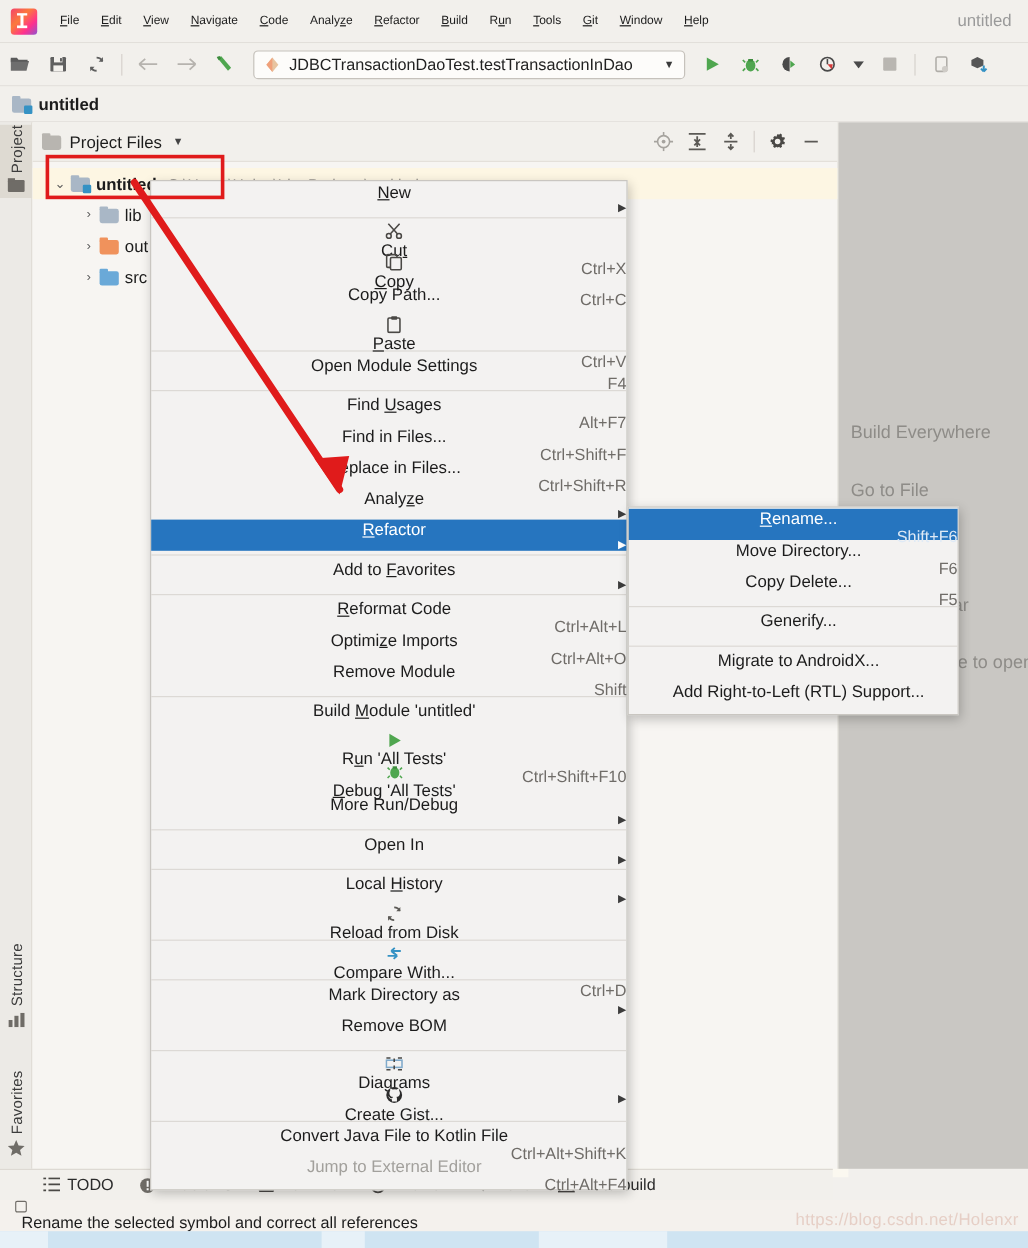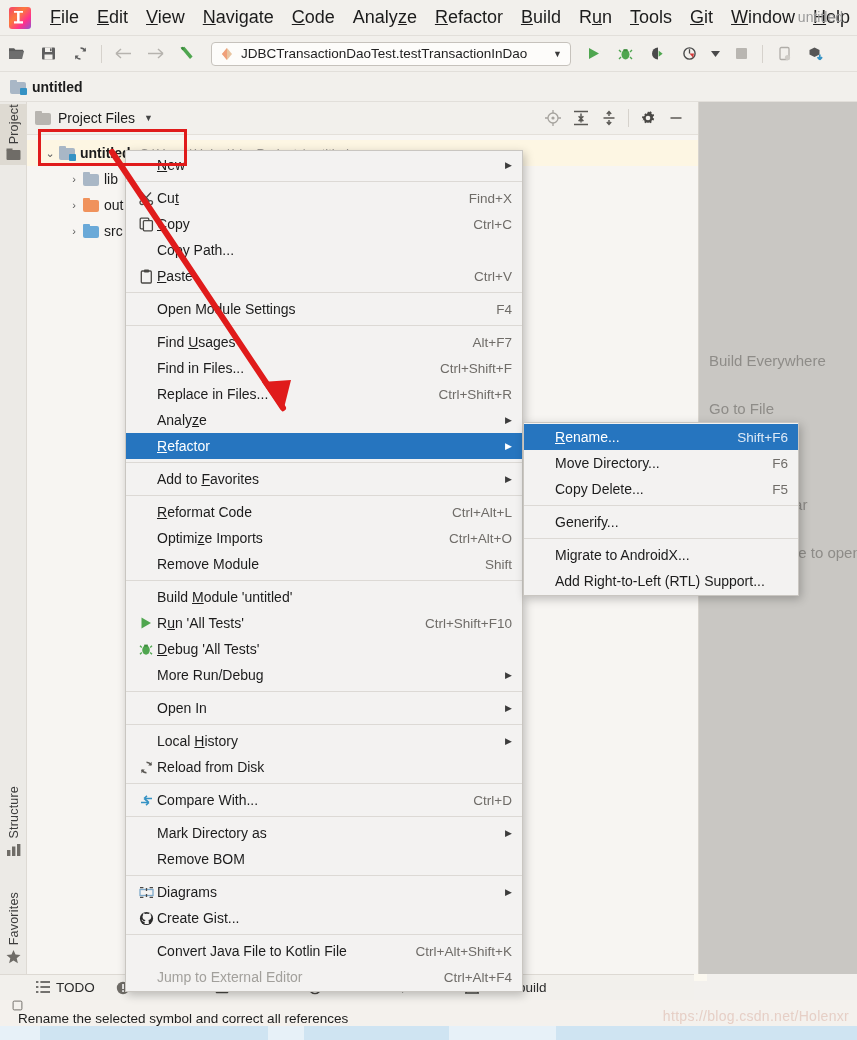--- a/index.html
+++ b/index.html
@@ -22,21 +22,21 @@
     border-radius: 3px; position: relative; overflow: hidden;
     background: linear-gradient(135deg,#f4426c 0%,#fb7a3c 38%,#ff318c 70%,#8f54d0 100%);
     flex: 0 0 auto;
   }
   .ij-logo::after {
     content: ""; position: absolute; left: 5px; top: 4px;
     width: 9px; height: 13px; background: #fff;
     clip-path: polygon(0 0,100% 0,100% 18%,62% 18%,62% 82%,100% 82%,100% 100%,0 100%,0 82%,34% 82%,34% 18%,0 18%);
   }
   .menu-item {
-    font-size: 18px; color: #1c1c1c; padding: 4px 9px; cursor: default;
+    font-size: 10px; color: #1c1c1c; padding: 4px 9px; cursor: default;
     white-space: nowrap;
   }
   .menu-item .mn { text-decoration: underline; }
   .win-title {
     position: absolute; right: 14px; top: 9px;
     font-size: 14px; color: #9a9a9a;
   }
 
   
   .toolbar {
@@ -153,21 +153,21 @@
   
   .ctxmenu {
     position: absolute; left: 125px; top: 150px; width: 398px;
     background: #f3f2f1; border: 1px solid #c9c6c1;
     box-shadow: 2px 3px 9px rgba(0,0,0,.24);
     padding: 1px 0; font-size: 14px; color: #1c1c1c;
     z-index: 50;
   }
   .mrow {
     height: 26px; display: flex; align-items: center;
-    padding-left: 9px; padding-right: 10px; white-space: nowrap; cursor: default;
+    padding-left: 9px; white-space: nowrap; cursor: default; flex-direction: column;
   }
   .mrow.hl { background: #2675bf; color: #fff; }
   .mrow.disabled { color: #a2a09c; }
   .micon { width: 22px; display:flex; align-items:center; justify-content:center; flex:0 0 auto; }
   .mlabel { flex: 0 0 auto; }
   .mlabel .mn { text-decoration: underline; }
   .mshort { margin-left: auto; color: #6f6c68; font-size: 13.5px; padding-left: 22px; }
   .mrow.hl .mshort { color: #dfeaf6; }
   .marrow { margin-left: auto; font-size: 9px; color: #3c3c3c; padding-left: 22px; }
   .mrow.hl .marrow { color: #fff; }
@@ -460,21 +460,21 @@
       <div class="msep"></div>
       <div class="mrow">
         <span class="micon">
           <svg width="15" height="15" viewBox="0 0 15 15">
             <circle cx="3" cy="11.6" r="2" fill="none" stroke="#4a4845" stroke-width="1.3"></circle>
             <circle cx="11.5" cy="11.6" r="2" fill="none" stroke="#4a4845" stroke-width="1.3"></circle>
             <path d="M4.2 10L12 1.5M10.3 10L2.6 1.5" stroke="#4a4845" stroke-width="1.3"></path>
           </svg>
         </span>
         <span class="mlabel">Cu<u class="mn">t</u></span>
-        <span class="mshort">Find+X</span>
+        <span class="mshort">Ctrl+X</span>
       </div>
       <div class="mrow">
         <span class="micon">
           <svg width="15" height="15" viewBox="0 0 15 15">
             <rect x="1.2" y="1.2" width="8.6" height="10.6" rx="1" fill="none" stroke="#4a4845" stroke-width="1.3"></rect>
             <rect x="4.4" y="3.6" width="9" height="10.2" rx="1" fill="#f3f2f1" stroke="#4a4845" stroke-width="1.3"></rect>
           </svg>
         </span>
         <span class="mlabel"><u class="mn">C</u>opy</span>
         <span class="mshort">Ctrl+C</span>

